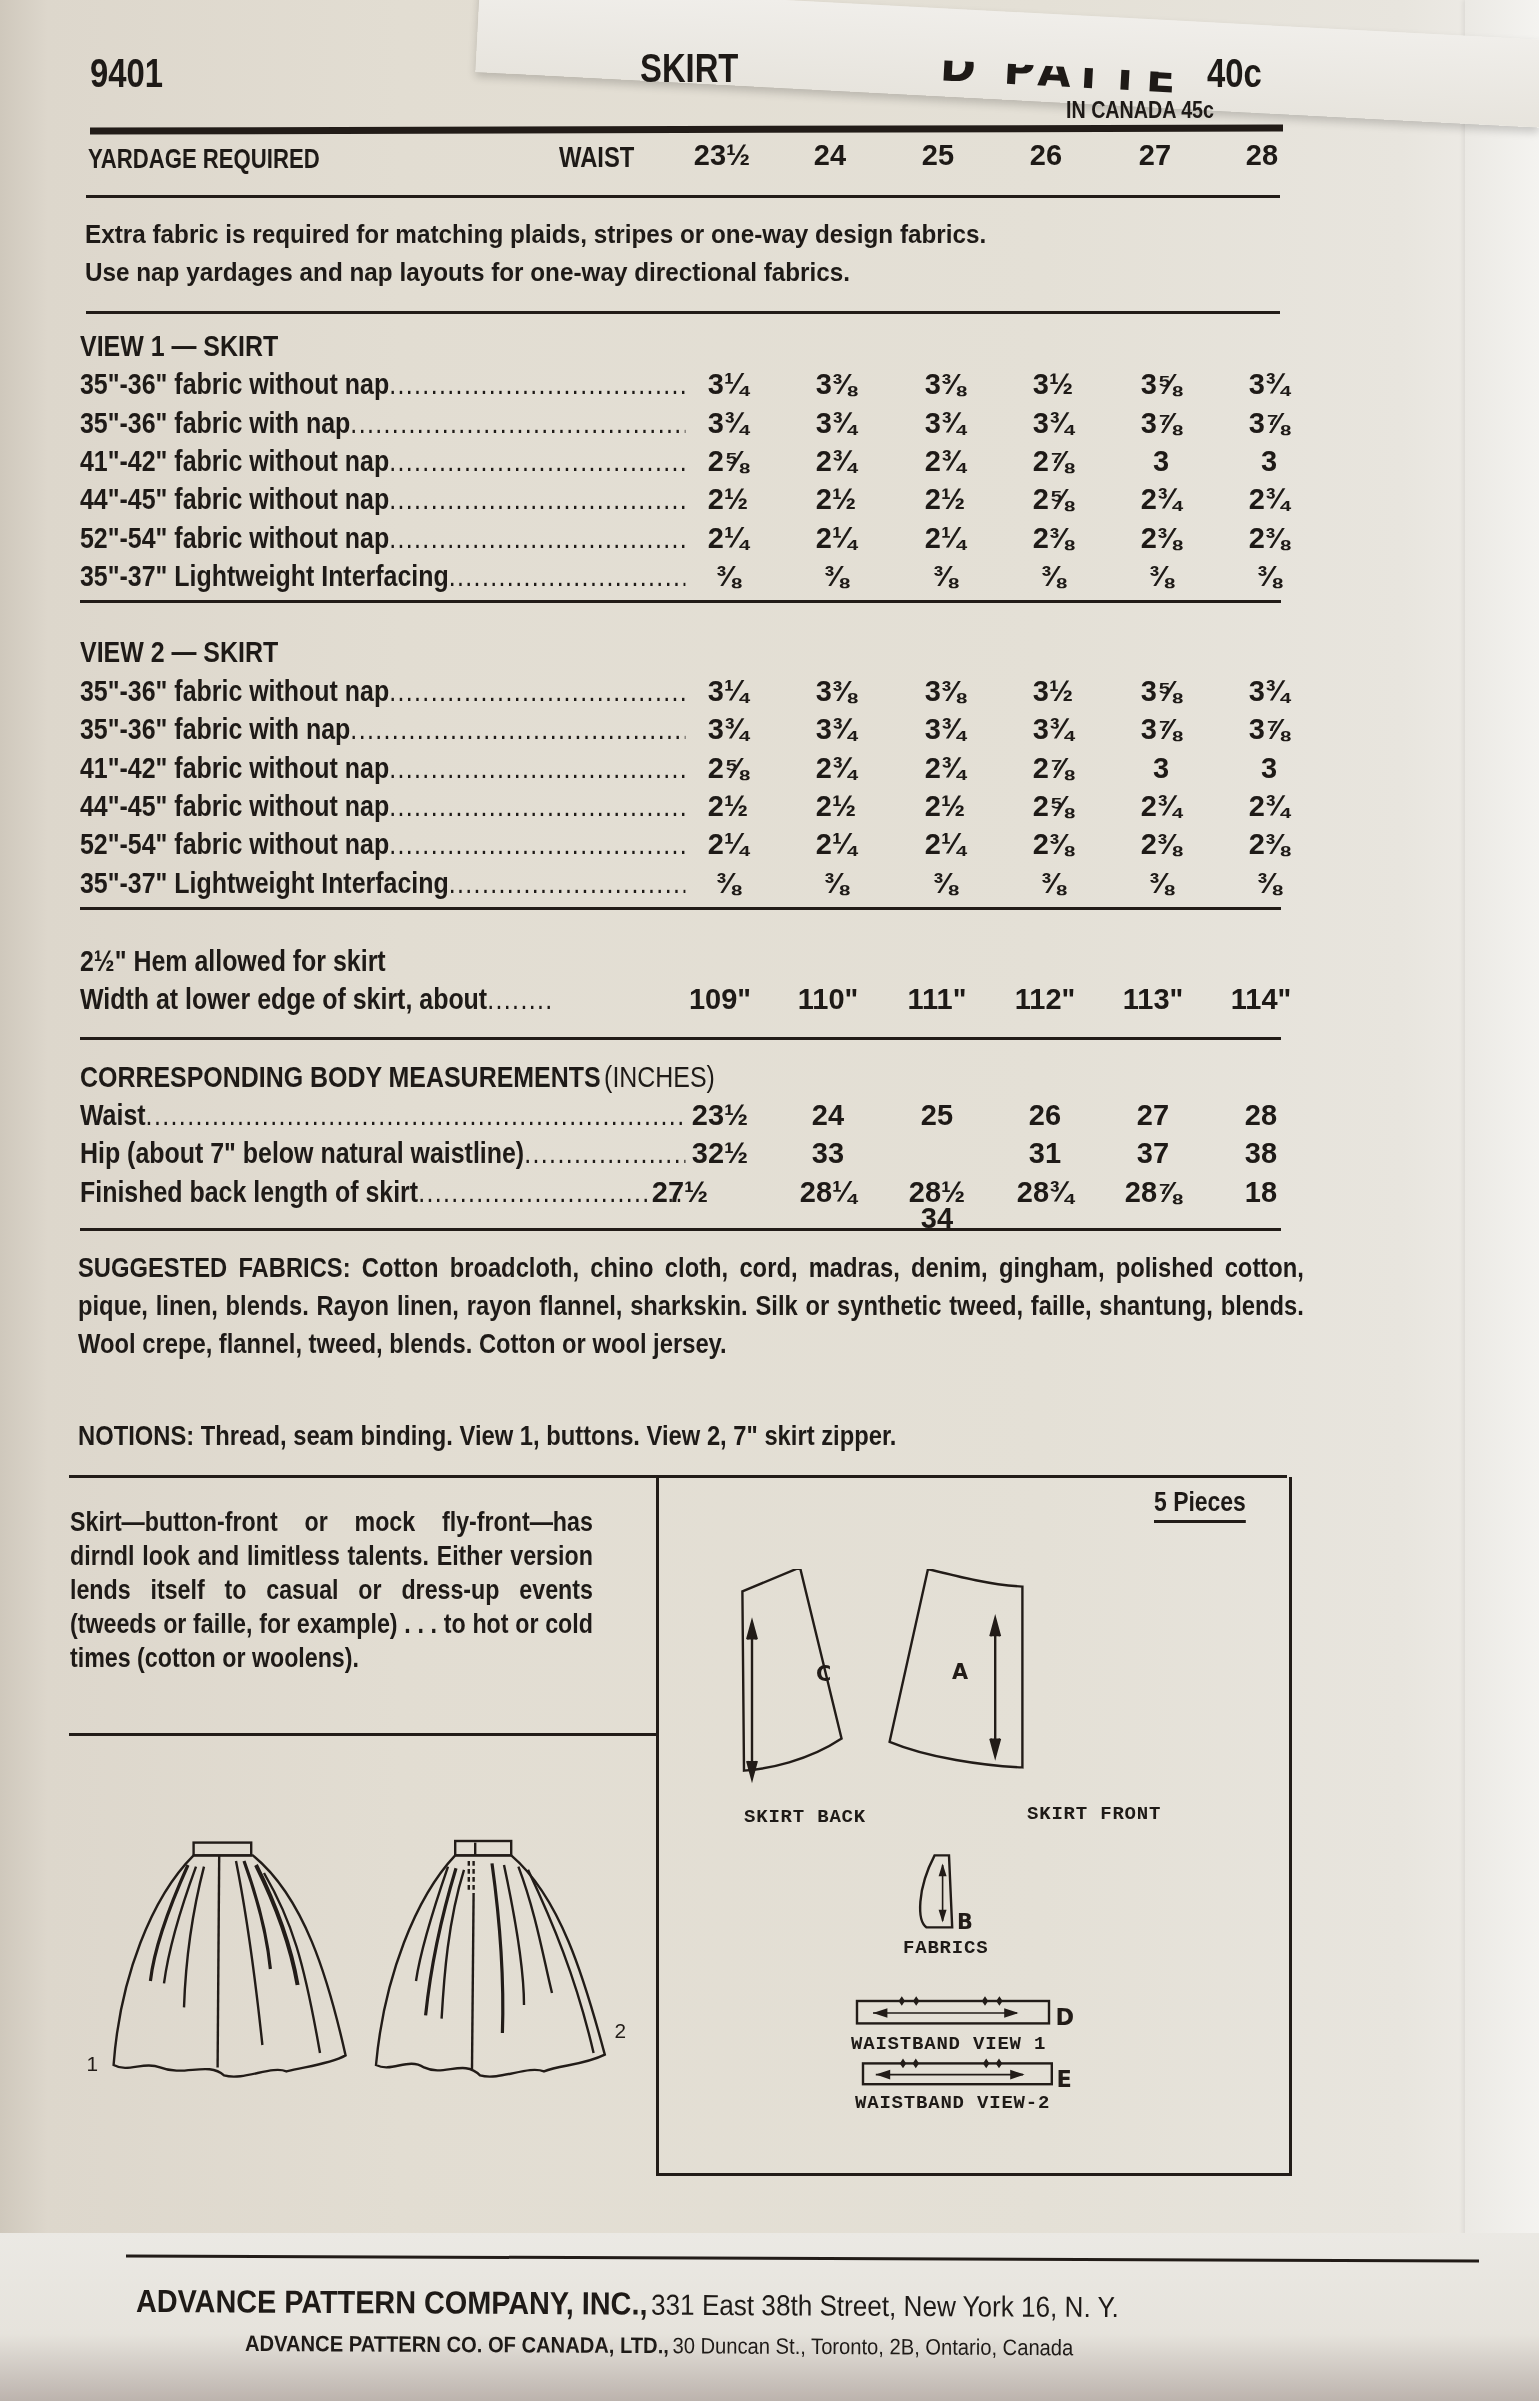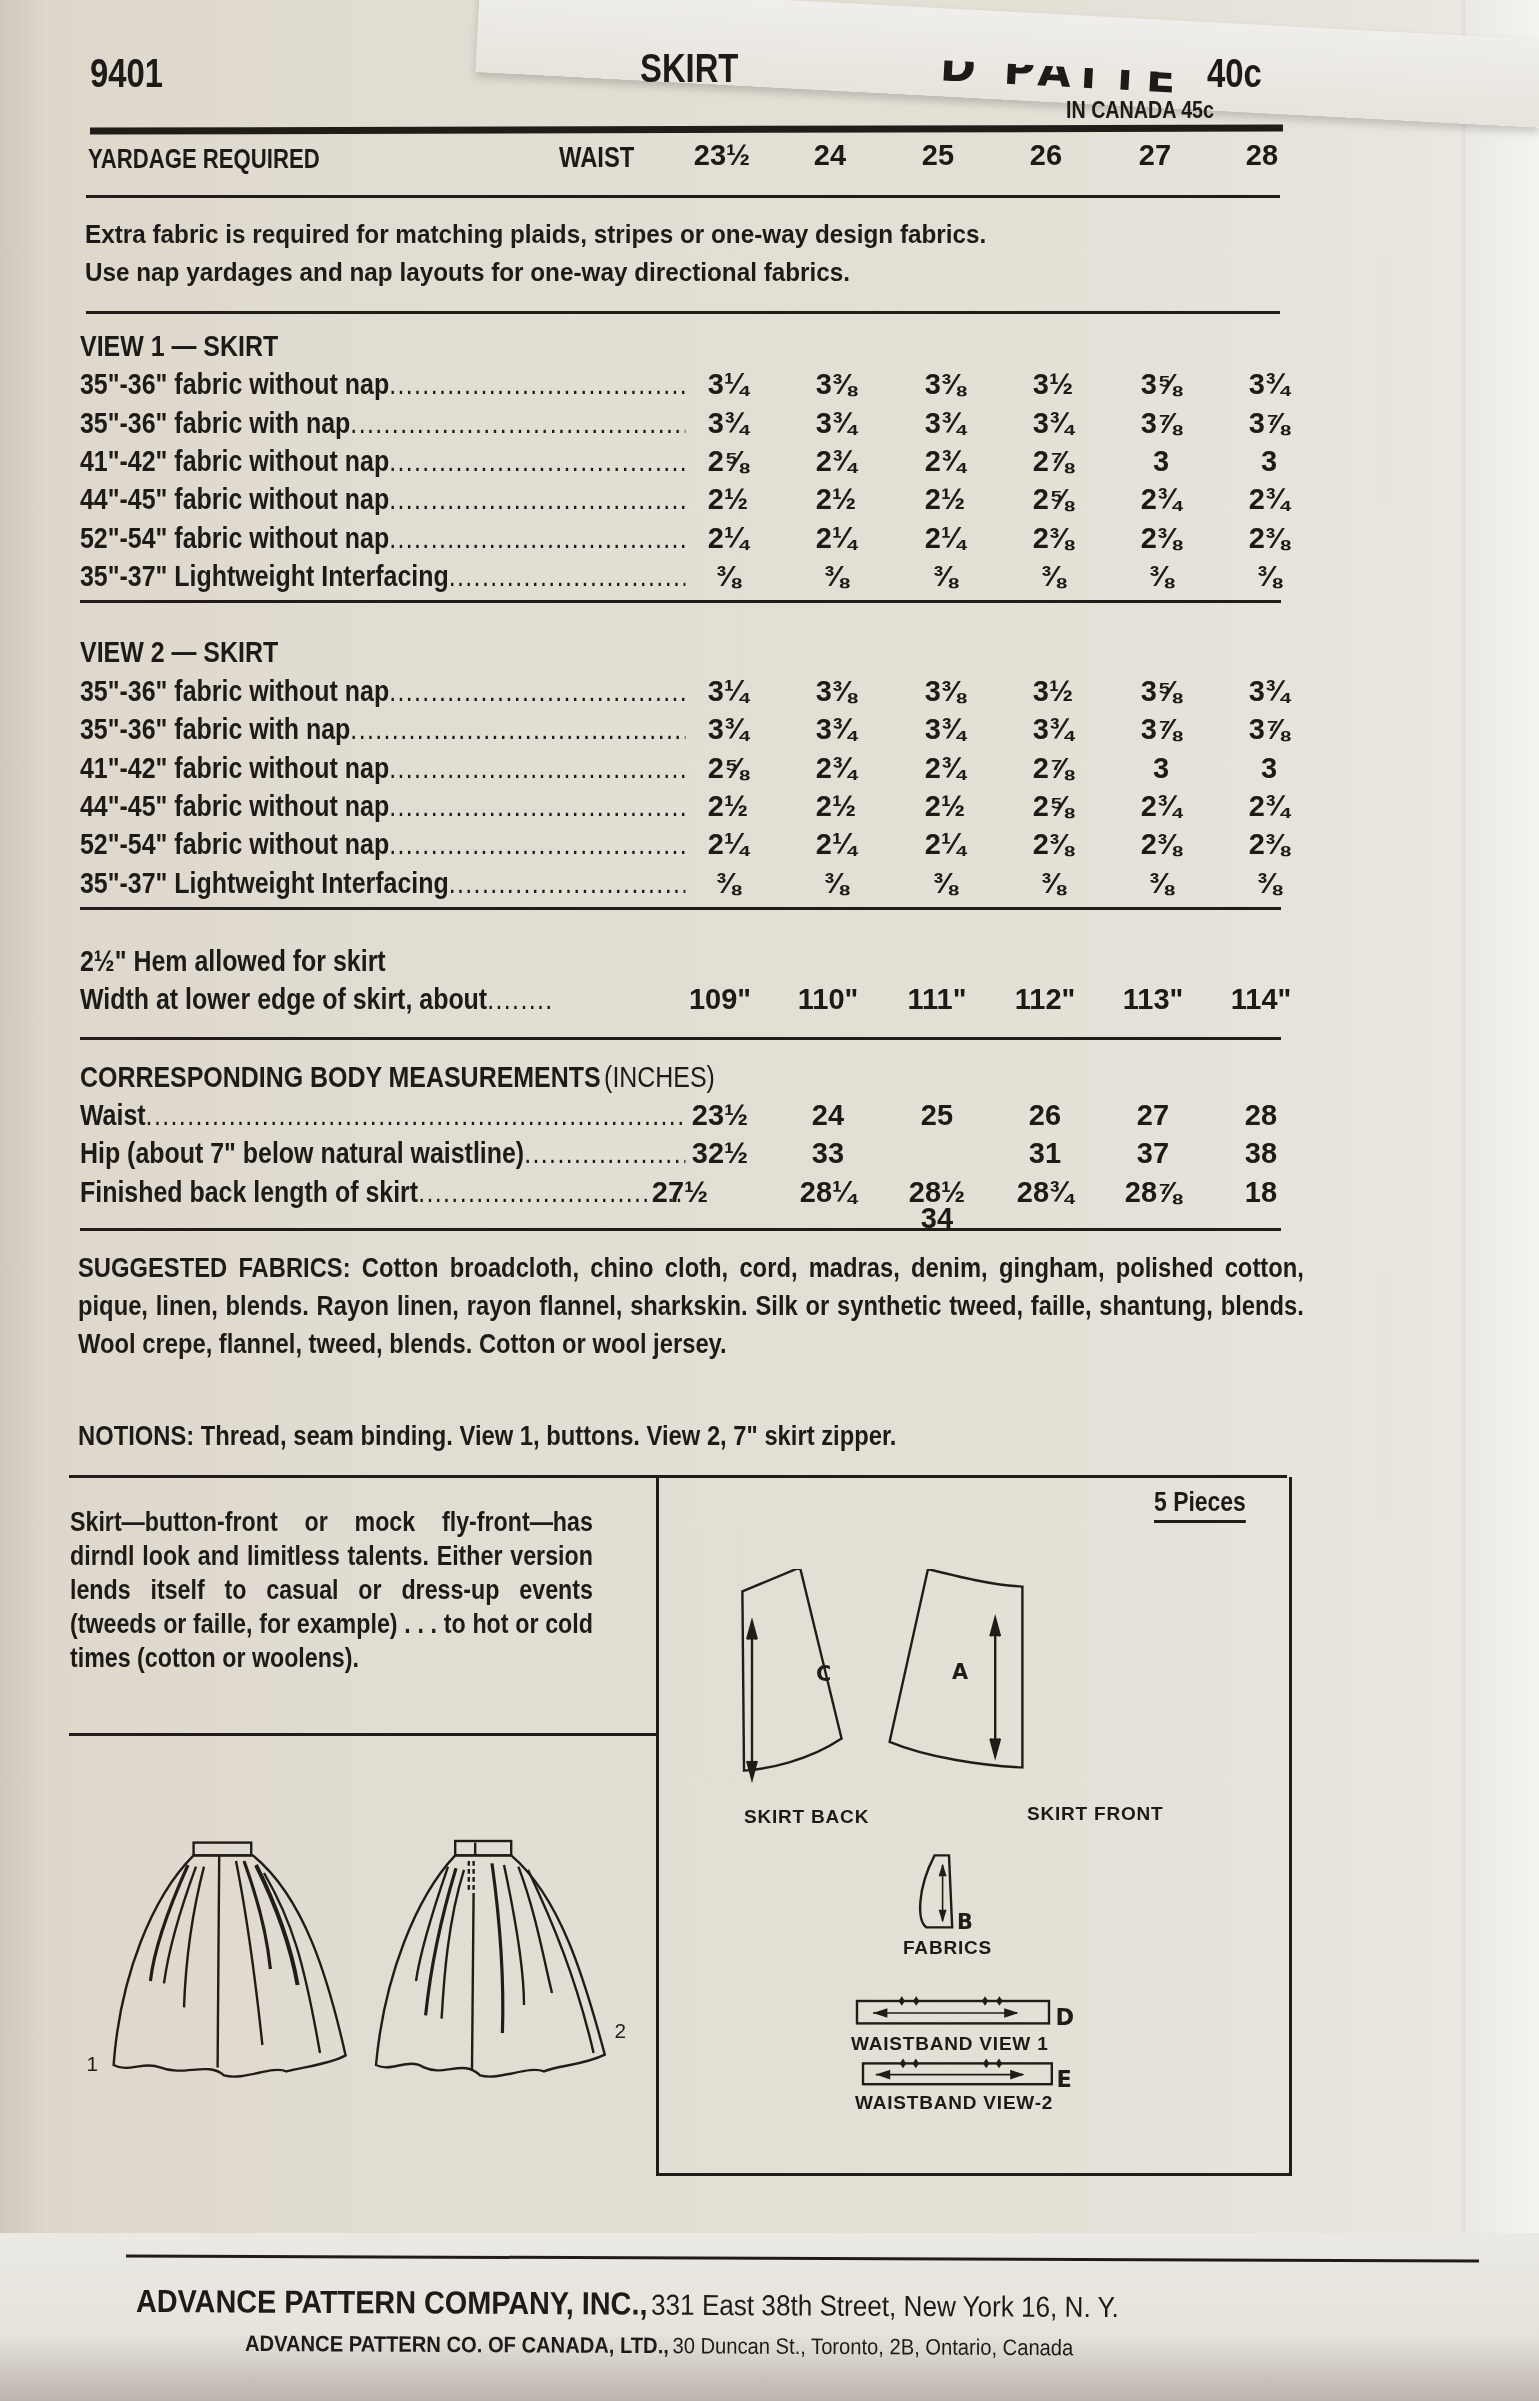--- a/index.html
+++ b/index.html
@@ -36,21 +36,21 @@
   }
   .abs { position:absolute; }
   .hr { position:absolute; background:#221c18; }
   .cond { font-family:"Liberation Sans", sans-serif; font-weight:bold; transform:scaleX(0.82); transform-origin:left center; white-space:nowrap; }
   .num { position:absolute; width:88px; text-align:center; font-family:"Liberation Sans", sans-serif; font-weight:bold; font-size:29px; }
   .rowlabel { position:absolute; left:80px; font-family:"Liberation Sans", sans-serif; font-weight:bold; font-size:29px; white-space:nowrap; transform:scaleX(0.86); transform-origin:left center; width:704px; overflow:hidden; }
   .rowlabel .dots { letter-spacing:1.6px; font-weight:normal; }
   .para { position:absolute; font-family:"Liberation Sans", sans-serif; font-weight:bold; font-size:27px; line-height:38px; }
   .para b { font-weight:900; }
   .diagbox { position:absolute; left:656px; top:1477px; width:630px; height:696px; border:3.2px solid #221c18; border-top:none; }
-  .piecelabel { position:absolute; font-family:Liberation Sans, sans-serif; font-weight:bold; font-size:19px; letter-spacing:0.8px; white-space:nowrap;text-align:right; }
+  .piecelabel { position:absolute; font-family:Liberation Mono, monospace; font-weight:bold; font-size:19px; letter-spacing:0.8px; white-space:nowrap;text-align:right; }
 </style>
 </head>
 <body>
 
 <div class="paper"></div>
 <div class="rightflap"></div>
 <div class="topflap">
   <div class="flaptext">D PATTE</div>
 </div>
 <div class="bottomband"></div>

